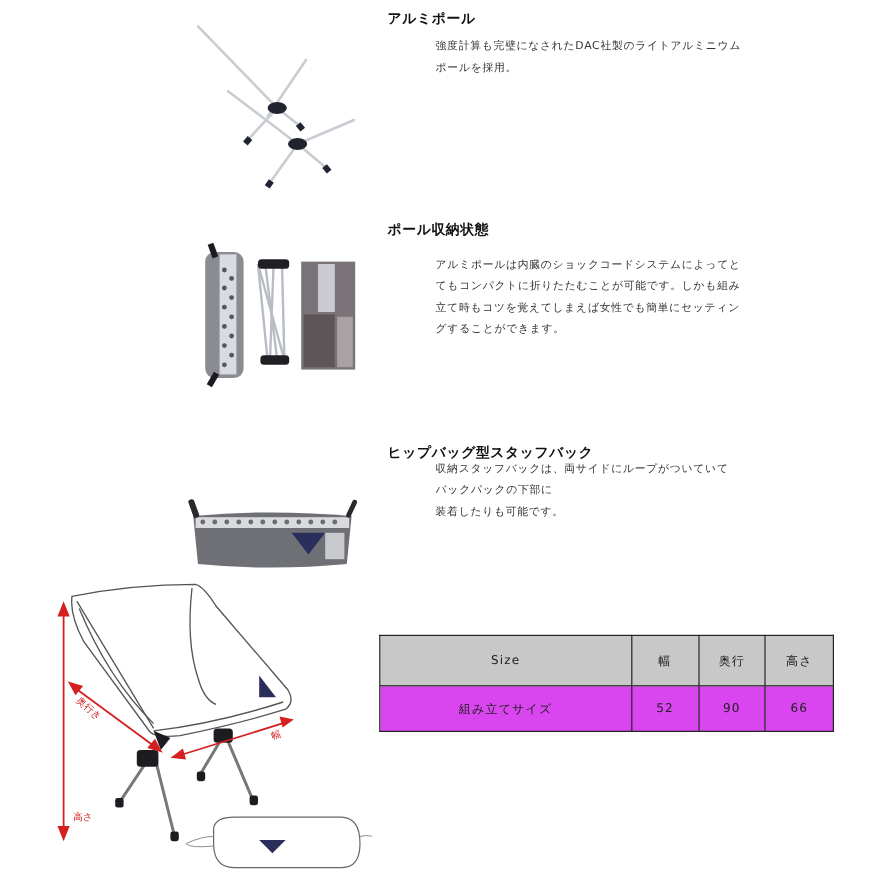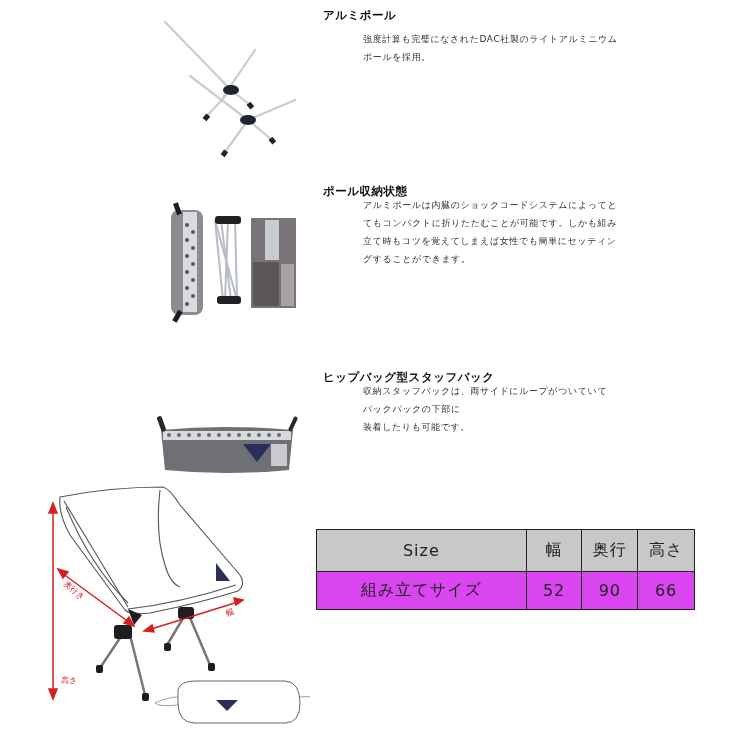--- a/index.html
+++ b/index.html
@@ -1,21 +1,21 @@
 <!DOCTYPE html>
 <html><head>
 <meta charset="utf-8">
 <style>
   html, body { margin:0; padding:0; background:#ffffff; }
   body { width:730px; height:730px; position:relative; overflow:hidden; font-family:"DejaVu Sans", sans-serif; color:#222; }
   .abs { position:absolute; }
   .feature-title { font-size:11.5px; font-weight:bold; color:#111; letter-spacing:0.5px; }
   .feature-desc { font-size:9px; color:#333; line-height:18px; letter-spacing:0.6px; white-space:pre-line;margin-left:40px; }
   .photo { background:#fff; }
-  table.size-table { position:absolute; left:316px; top:529px; width:379px; border-collapse:collapse; font-size:16px; color:#222;border-radius:24px; }
+  table.size-table { position:absolute; left:316px; top:529px; width:379px; border-collapse:collapse; font-size:10px; color:#222;border-radius:24px; }
   table.size-table td, table.size-table th { border:1px solid #222; text-align:center; font-weight:normal; letter-spacing:1px; padding:0; }
   table.size-table th { background:#c8c8c8; height:41px; }
   table.size-table td { height:37px; background:#d946ef; }
   .c0 { width:210px; } .c1 { width:55px; } .c2 { width:55px; } .c3 { width:56px; }
 </style>
 </head>
 <body>
 
 <div class="abs photo" style="left:143px;top:0;width:167px;height:168px;">
   <svg width="167" height="168" viewBox="0 0 167 168">
@@ -74,21 +74,21 @@
     <rect x="72" y="26" width="26" height="8" rx="3" fill="#1f1f24"></rect>
     <rect x="74" y="106" width="24" height="8" rx="3" fill="#1f1f24"></rect>
 
     <rect x="108" y="28" width="45" height="90" fill="#7a7478"></rect>
     <rect x="122" y="30" width="14" height="40" fill="#c9cbd0"></rect>
     <rect x="138" y="74" width="13" height="42" fill="#a8a2a4"></rect>
     <rect x="110" y="72" width="26" height="44" fill="#5c5658"></rect>
   </svg>
 </div>
 <div class="abs feature-title" style="left:323px;top:184px;">ポール収納状態</div>
-<div class="abs feature-desc" style="left:323px;top:196px;width:290px;">アルミポールは内臓のショックコードシステムによってと
+<div class="abs feature-desc" style="left:323px;top:212px;width:290px;">アルミポールは内臓のショックコードシステムによってと
 てもコンパクトに折りたたむことが可能です。しかも組み
 立て時もコツを覚えてしまえば女性でも簡単にセッティン
 グすることができます。</div>
 
 <div class="abs photo" style="left:143px;top:400px;width:167px;height:80px;">
   <svg width="167" height="80" viewBox="0 0 167 80">
     <path d="M18 30 Q83 24 150 30 L146 70 Q83 76 22 70 Z" fill="#6f7076"></path>
     <rect x="20" y="31" width="128" height="9" fill="#d8dade"></rect>
     <g fill="#6a6c72">
       <circle cx="26" cy="35" r="2"></circle>

